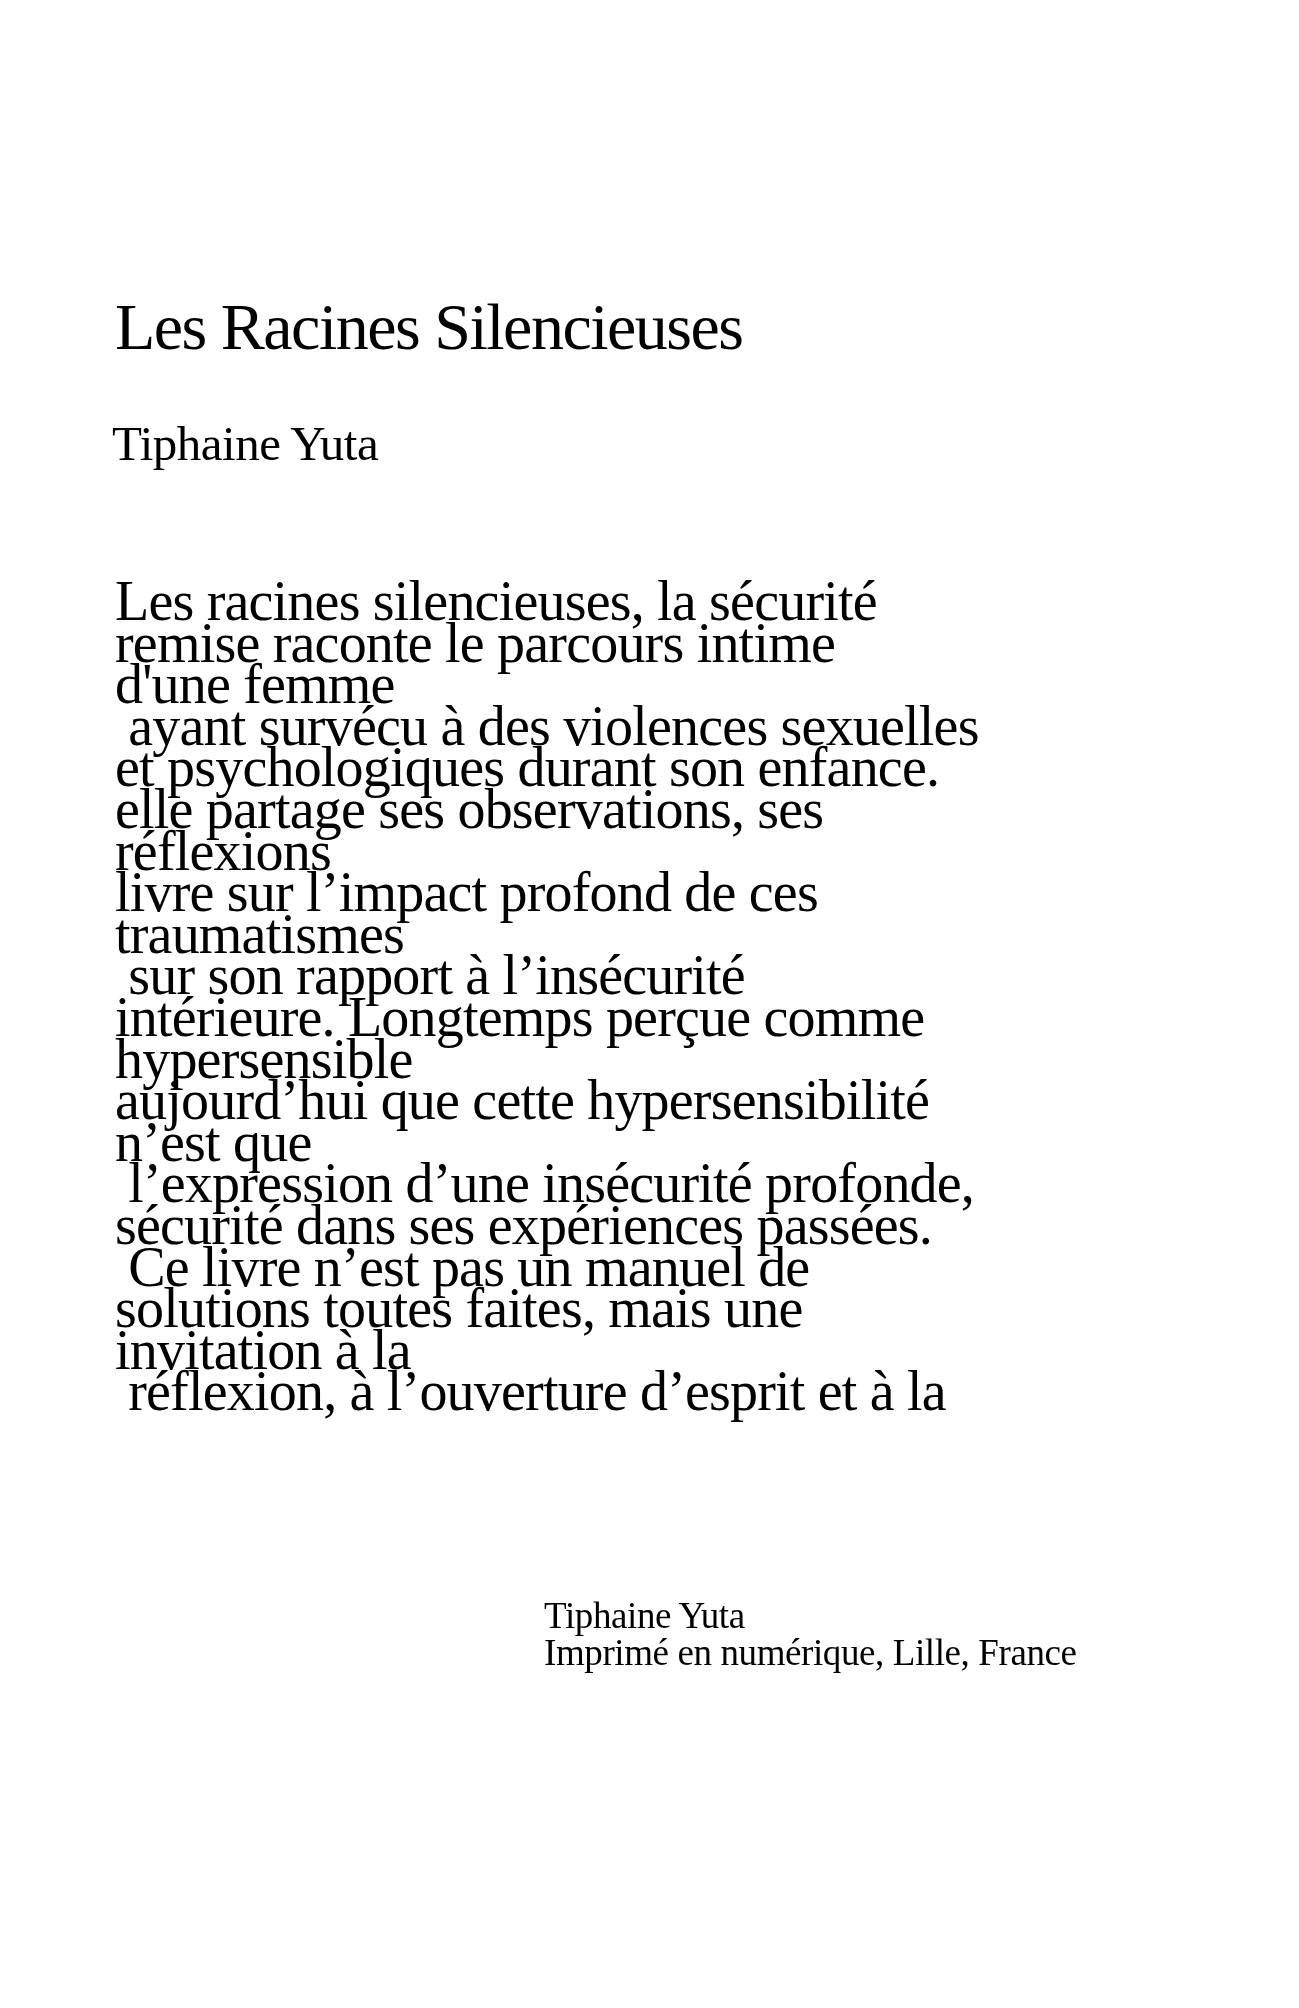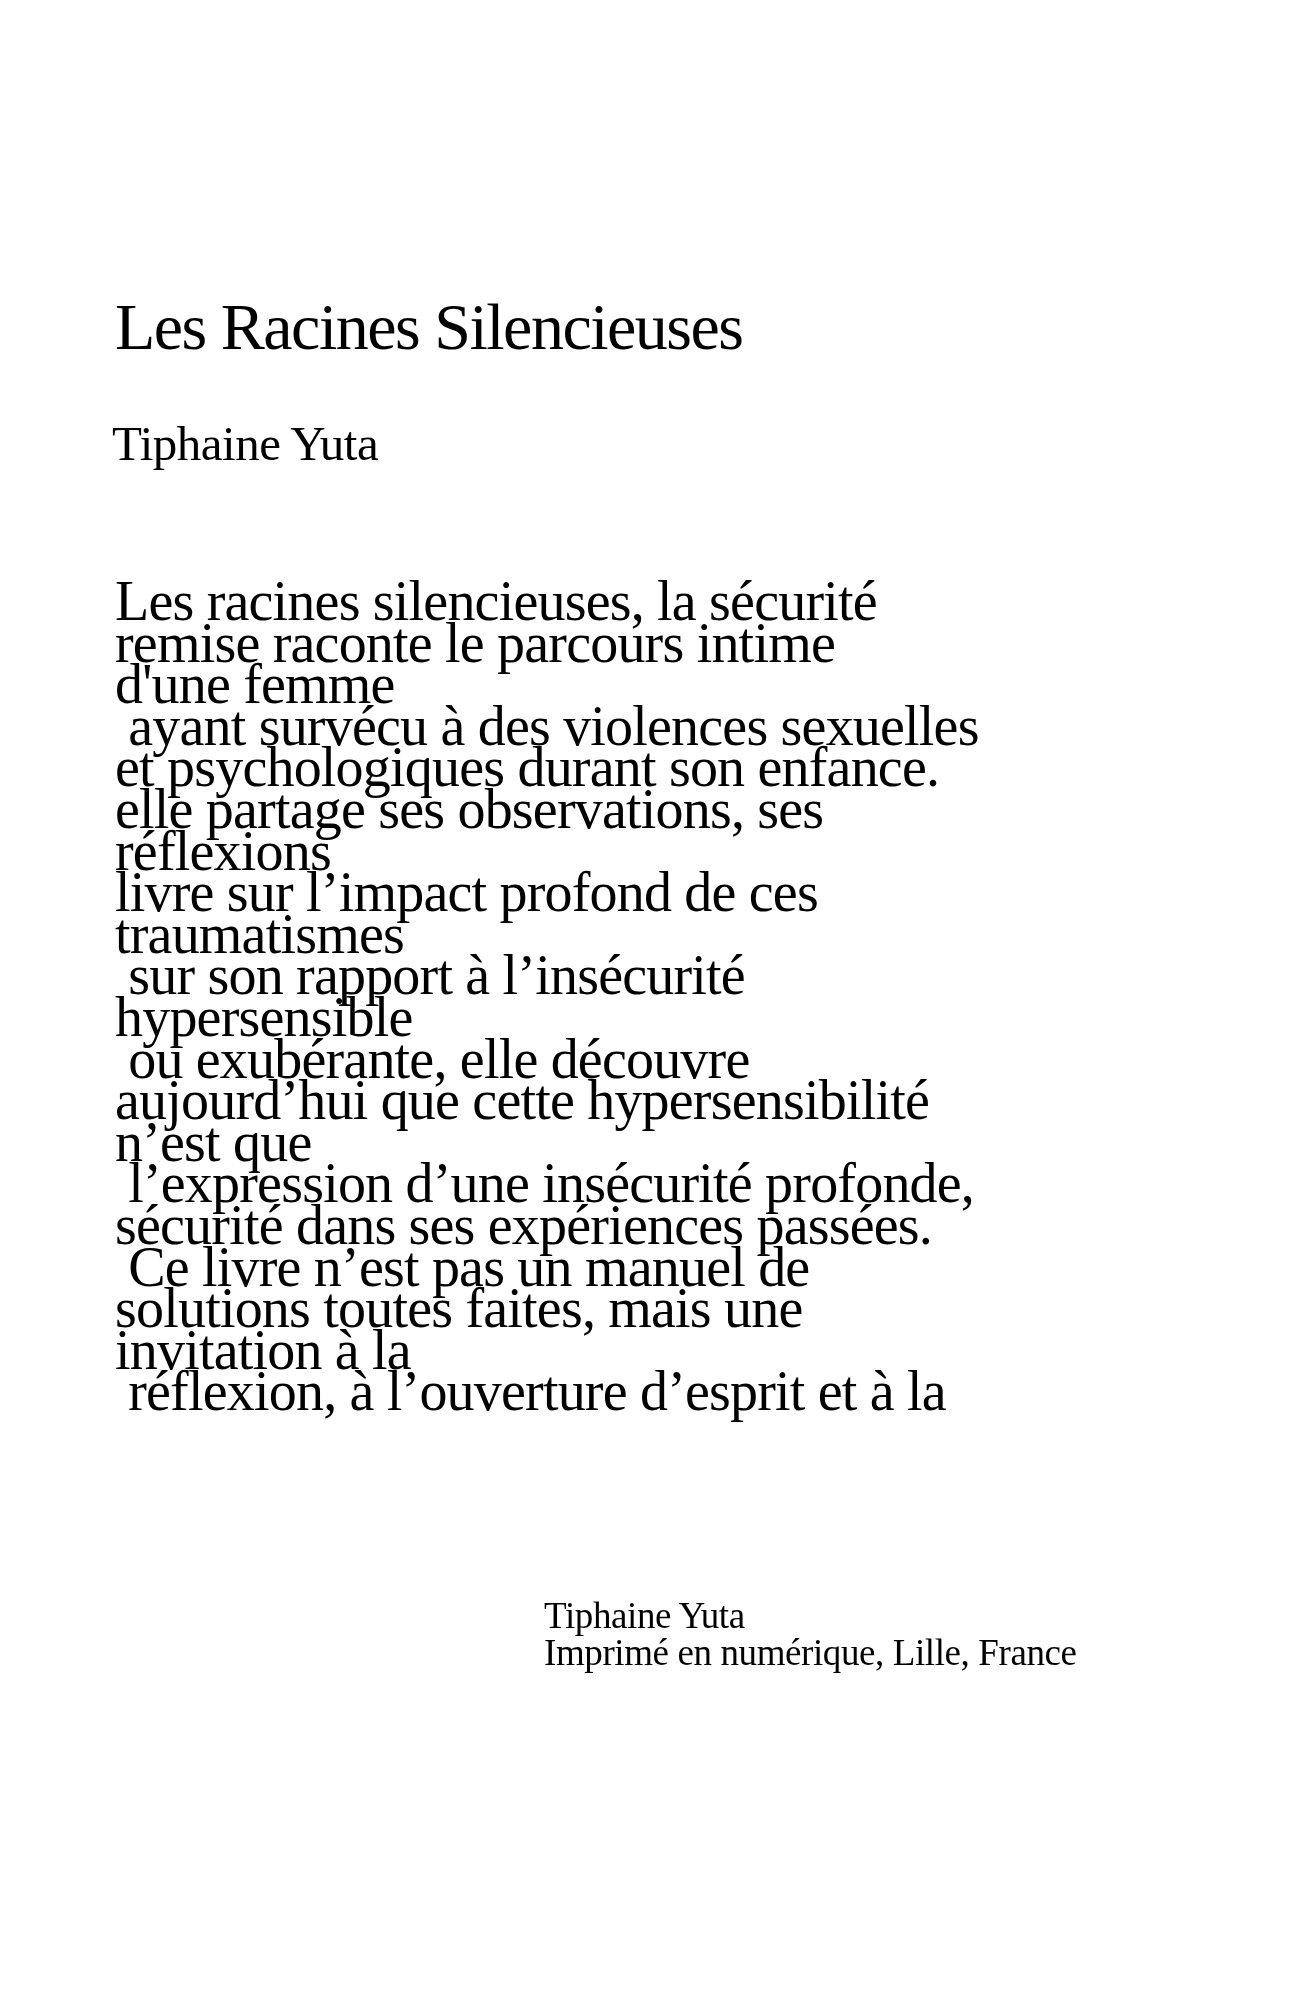--- a/index.html
+++ b/index.html
@@ -73,22 +73,22 @@
     <div class="line">Les racines silencieuses, la sécurité</div>
     <div class="line">remise raconte le parcours intime</div>
     <div class="line">d'une femme</div>
     <div class="line"> ayant survécu à des violences sexuelles</div>
     <div class="line">et psychologiques durant son enfance.</div>
     <div class="line">elle partage ses observations, ses</div>
     <div class="line">réflexions</div>
     <div class="line">livre sur l’impact profond de ces</div>
     <div class="line">traumatismes</div>
     <div class="line"> sur son rapport à l’insécurité</div>
+    <div class="line">intérieure. Longtemps perçue comme</div>
     <div class="line">hypersensible</div>
-    <div class="line"> ou exubérante, elle découvre</div>
     <div class="line">aujourd’hui que cette hypersensibilité</div>
     <div class="line">n’est que</div>
     <div class="line"> l’expression d’une insécurité profonde,</div>
     <div class="line">sécurité dans ses expériences passées.</div>
     <div class="line"> Ce livre n’est pas un manuel de</div>
     <div class="line">solutions toutes faites, mais une</div>
     <div class="line">invitation à la</div>
     <div class="line"> réflexion, à l’ouverture d’esprit et à la</div>
   </div>
 

